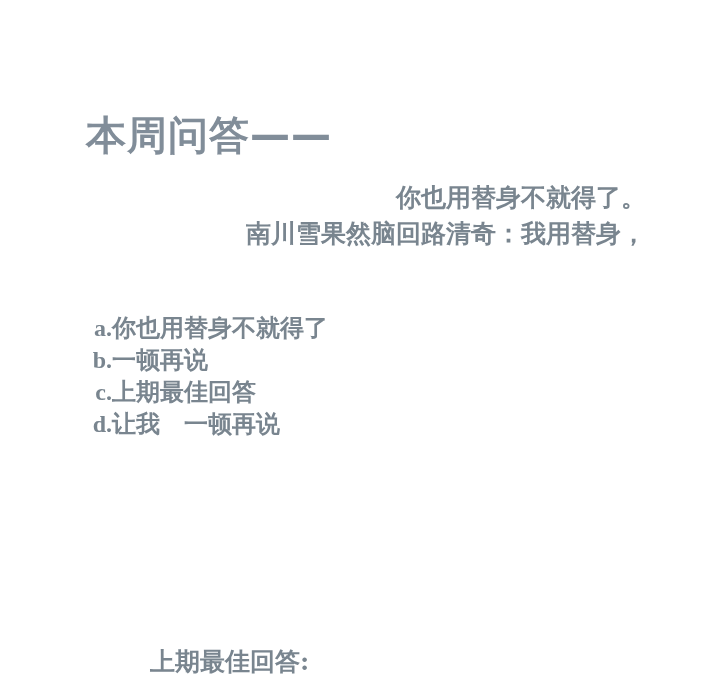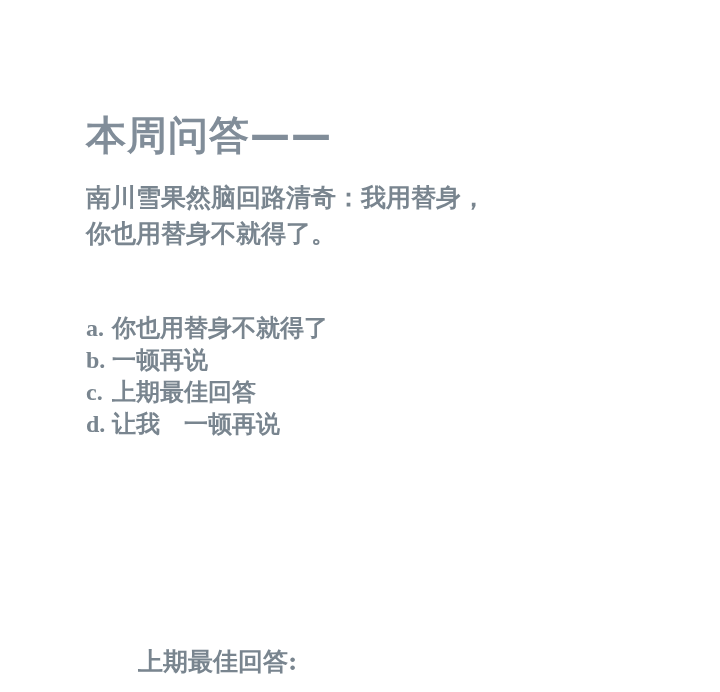--- a/index.html
+++ b/index.html
@@ -11,20 +11,21 @@
     height: 692px;
     background: #ffffff;
     font-family: "Liberation Serif", "DejaVu Serif", serif;
     color: #7b8793;
     overflow: hidden;
     position: relative;
   }
   .page {
     position: absolute;
     inset: 0;
+    text-align: right;
   }
   .title {
     position: absolute;
     left: 86px;
     top: 108px;
     font-family: "DejaVu Sans", "Liberation Sans", sans-serif;
     font-weight: bold;
     font-size: 40px;
     letter-spacing: 1px;
     color: #818d99;
@@ -65,40 +66,40 @@
     display: inline-block;
     min-width: 26px;
     font-family: "Liberation Serif", "DejaVu Serif", serif;
     font-weight: bold;
   }
   .option .otext {
     display: inline-block;
   }
   .footer {
     position: absolute;
-    left: 138px;
+    left: 150px;
     top: 645px;
     font-family: "DejaVu Serif", "Liberation Serif", serif;
     font-weight: bold;
     font-size: 25px;
     line-height: 34px;
     color: #79858f;
     white-space: nowrap;
   }
 </style>
 </head>
 <body>
 
 <div class="page">
 
   <div class="title">本周问答——</div>
 
   <div class="question">
+    <span class="qline">你也用替身不就得了。</span>
     <span class="qline">南川雪果然脑回路清奇：我用替身，</span>
-    <span class="qline">你也用替身不就得了。</span>
   </div>
 
   <div class="options">
     <div class="option">
       <span class="letter">a.</span>
       <span class="otext">你也用替身不就得了</span>
     </div>
     <div class="option">
       <span class="letter">b.</span>
       <span class="otext">一顿再说</span>

